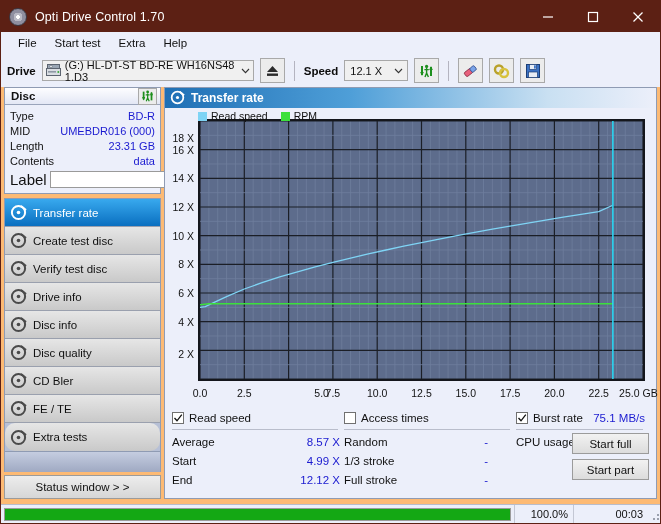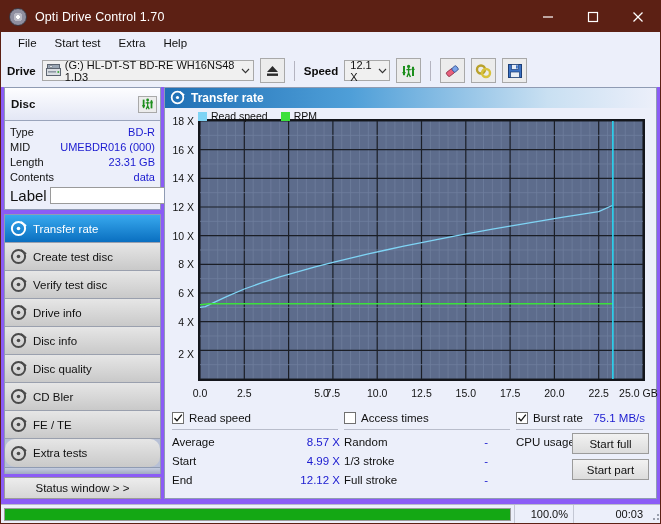--- a/index.html
+++ b/index.html
@@ -7,21 +7,21 @@
     margin: 0; padding: 0;
     width: 661px; height: 524px;
     overflow: hidden;
     font-family: "Liberation Sans", sans-serif;
     font-size: 11px;
     background: #eceffa;
   }
   #app {
     position: relative;
     width: 661px; height: 524px;
-    background: #8b5cf6;
+    background: #fdba74;
     border: 1px solid #5c2014;
     overflow: hidden;
   }
 
   
   .titlebar {
     height: 31px;
     background: #5c2014;
     display: flex;
     align-items: center;
@@ -81,21 +81,21 @@
     font-size: 11px;
     color: #111;
     padding: 0 0 0 3px;
     position: relative;
   }
   .combo .chev {
     width: 17px; height: 19px; margin-left: auto;
     display: flex; align-items: center; justify-content: center;
   }
   #drive-combo { width: 212px; }
-  #speed-combo { width: 46px; justify-content: space-between; padding-left: 5px; }
+  #speed-combo { width: 64px; justify-content: space-between; padding-left: 5px; }
   .drive-ico {
     width: 15px; height: 13px; margin-right: 4px; flex: 0 0 auto; position: relative;
   }
   .tbtn {
     width: 23px; height: 23px;
     background: #ececec;
     border: 1px solid #a9a9a9;
     display: flex; align-items: center; justify-content: center;
   }
   .tbtn.big { width: 25px; height: 25px; }
@@ -104,21 +104,21 @@
   
   .body { display: flex; height: 412px; padding: 0 3px; gap: 3px; }
 
   
   .leftcol { width: 157px; display: flex; flex-direction: column; }
   .panel {
     border: 1px solid #8f9bb3;
     background: #eceffa;
   }
   .panel-head {
-    height: 33px;
+    height: 17px;
     background: linear-gradient(#fdfdff, #e3e7f5);
     border-bottom: 1px solid #9aa4bb;
     display: flex; align-items: center;
     padding: 0 3px 0 6px;
   }
   .panel-head .t { font-weight: bold; font-size: 11.5px; color: #111; }
   .panel-head .b {
     margin-left: auto; width: 19px; height: 17px;
     background: #ececec; border: 1px solid #a9a9a9;
     display: flex; align-items: center; justify-content: center;
@@ -517,21 +517,21 @@
         </div>
         <div class="ylabels" id="ylabels">
             <div class="ylab" style="top: 246px;">2 X</div>
             <div class="ylab" style="top: 213.667px;">4 X</div>
             <div class="ylab" style="top: 185px;">6 X</div>
             <div class="ylab" style="top: 156.333px;">8 X</div>
             <div class="ylab" style="top: 127.667px;">10 X</div>
             <div class="ylab" style="top: 99px;">12 X</div>
             <div class="ylab" style="top: 70.3333px;">14 X</div>
             <div class="ylab" style="top: 41.6667px;">16 X</div>
-            <div class="ylab" style="top: 13px;">18 X</div>
+            <div class="ylab" style="top: 30px;">18 X</div>
           </div>
         <div class="plot" id="plot">
             <svg width="443" height="258" viewBox="0 0 443 258" style="display: block;">
               <line x1="0" x2="0" y1="0" y2="258" stroke="#1b1e26" stroke-width="1.2"></line>
               <line x1="8.86" x2="8.86" y1="0" y2="258" stroke="#6e7d9d" stroke-width="0.8"></line>
               <line x1="17.72" x2="17.72" y1="0" y2="258" stroke="#6e7d9d" stroke-width="0.8"></line>
               <line x1="26.58" x2="26.58" y1="0" y2="258" stroke="#6e7d9d" stroke-width="0.8"></line>
               <line x1="35.44" x2="35.44" y1="0" y2="258" stroke="#6e7d9d" stroke-width="0.8"></line>
               <line x1="44.300000000000004" x2="44.300000000000004" y1="0" y2="258" stroke="#1b1e26" stroke-width="1.2"></line>
               <line x1="53.16" x2="53.16" y1="0" y2="258" stroke="#6e7d9d" stroke-width="0.8"></line>

